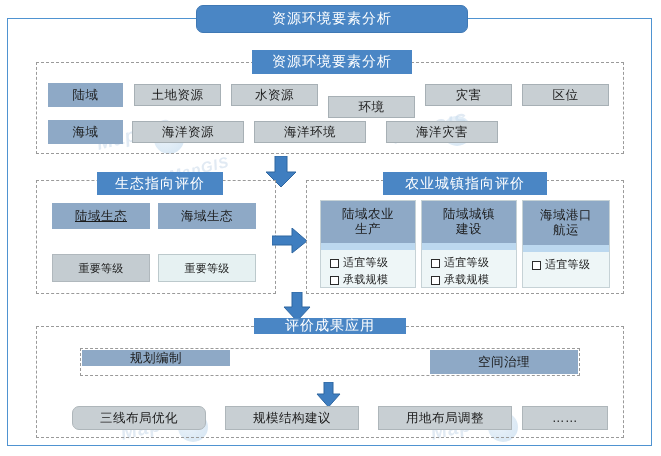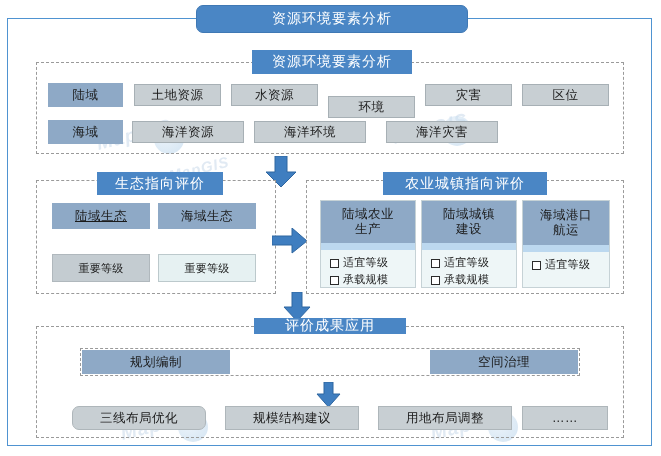--- a/index.html
+++ b/index.html
@@ -192,21 +192,21 @@
     <svg width="30" height="30" viewBox="0 0 30 30">
       <polygon points="10,0 20,0 20,15 28,15 15,29 2,15 10,15" fill="#3f7ec0" stroke="#2f66a0" stroke-width="1"></polygon>
     </svg>
   </div>
 
   <div class="panel" style="left:36px;top:326px;width:588px;height:112px;"></div>
   <div class="hdr sq" style="left:254px;top:318px;width:152px;height:16px;">评价成果应用</div>
 
   <div class="panel" style="left:80px;top:348px;width:500px;height:28px;border-style:dashed;border-color:#9a9a9a;"></div>
 
-  <div class="box b-solid" style="left:82px;top:350px;width:148px;height:24px;">规划编制</div>
+  <div class="box b-solid" style="left:82px;top:350px;width:148px;height:16px;">规划编制</div>
   <div class="box b-solid" style="left:430px;top:350px;width:148px;height:24px;">空间治理</div>
 
   <div class="arrow" style="left:316px;top:382px;">
     <svg width="26" height="26" viewBox="0 0 26 26">
       <polygon points="8,0 17,0 17,12 24,12 12.5,25 1,12 8,12" fill="#3f7ec0" stroke="#2f66a0" stroke-width="1"></polygon>
     </svg>
   </div>
 
   <div class="box b-bottom" style="left:72px;top:406px;width:134px;height:24px;border-radius:7px;">三线布局优化</div>
   <div class="box b-bottom" style="left:225px;top:406px;width:134px;height:24px;">规模结构建议</div>

